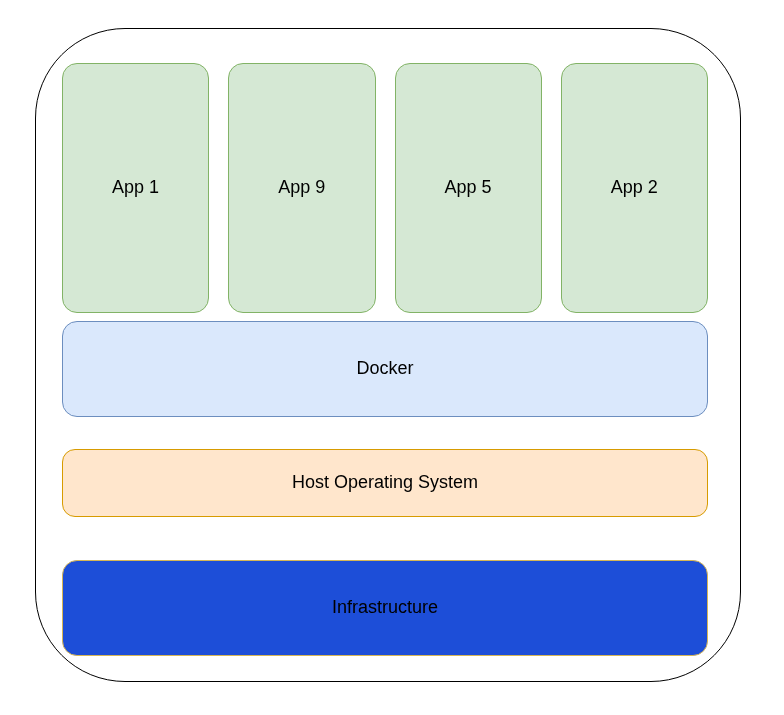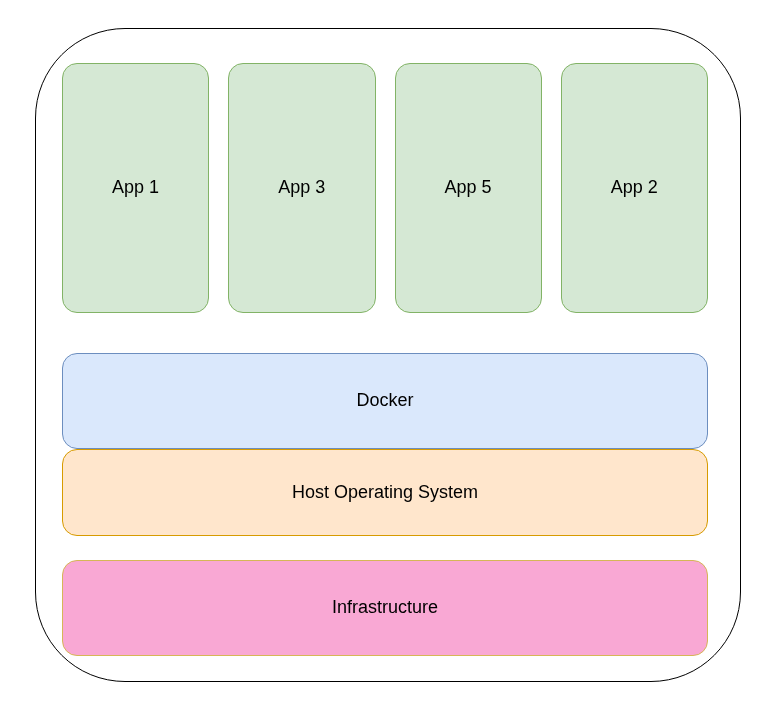--- a/index.html
+++ b/index.html
@@ -51,33 +51,34 @@
     width: 646px;
     height: 96px;
     border-radius: 15px;
     box-sizing: border-box;
     display: flex;
     align-items: center;
     justify-content: center;
     border: 1px solid transparent;
   }
   .layer-docker {
-    top: 324px;
+    top: 292px;
     background: #dae8fc;
     border-color: #6c8ebf;
   }
   .layer-host-os {
     top: 420px;
-    height: 87px;
+    height: 68px;
     background: #ffe6cc;
     border-color: #d79b00;
+    border-radius: 13px;
   }
   .layer-infrastructure {
     top: 531px;
-    background: #f9a8d4;
+    background: #1d4ed8;
     border-color: #d6b656;
   }
   .shape-label {
     font-size: 18px;
     line-height: 1.2;
     color: #000000;
     text-align: center;
     white-space: nowrap;
   }
 </style>
@@ -85,21 +86,21 @@
 <body>
 
 <div class="stage">
   <div class="outer-container">
 
     <div class="apps-row">
       <div class="app-box">
         <span class="shape-label">App 1</span>
       </div>
       <div class="app-box">
-        <span class="shape-label">App 3</span>
+        <span class="shape-label">App 9</span>
       </div>
       <div class="app-box">
         <span class="shape-label">App 5</span>
       </div>
       <div class="app-box">
         <span class="shape-label">App 2</span>
       </div>
     </div>
 
     <div class="layer-bar layer-docker">

